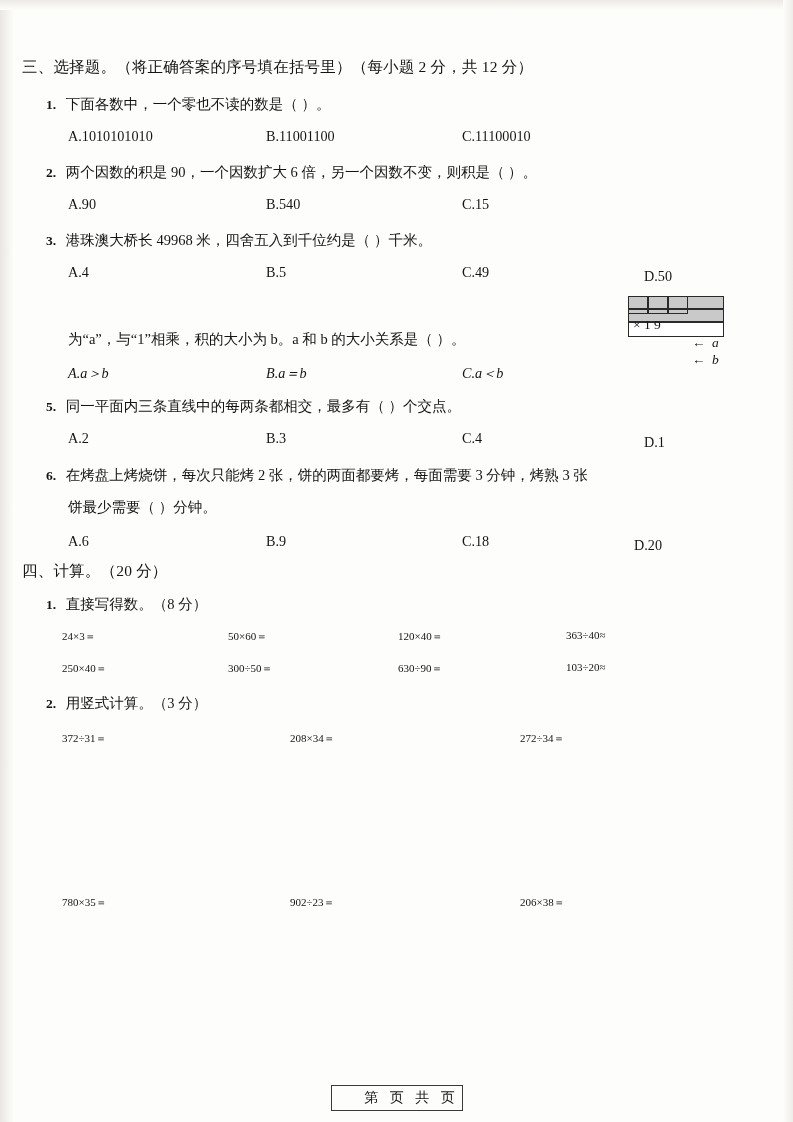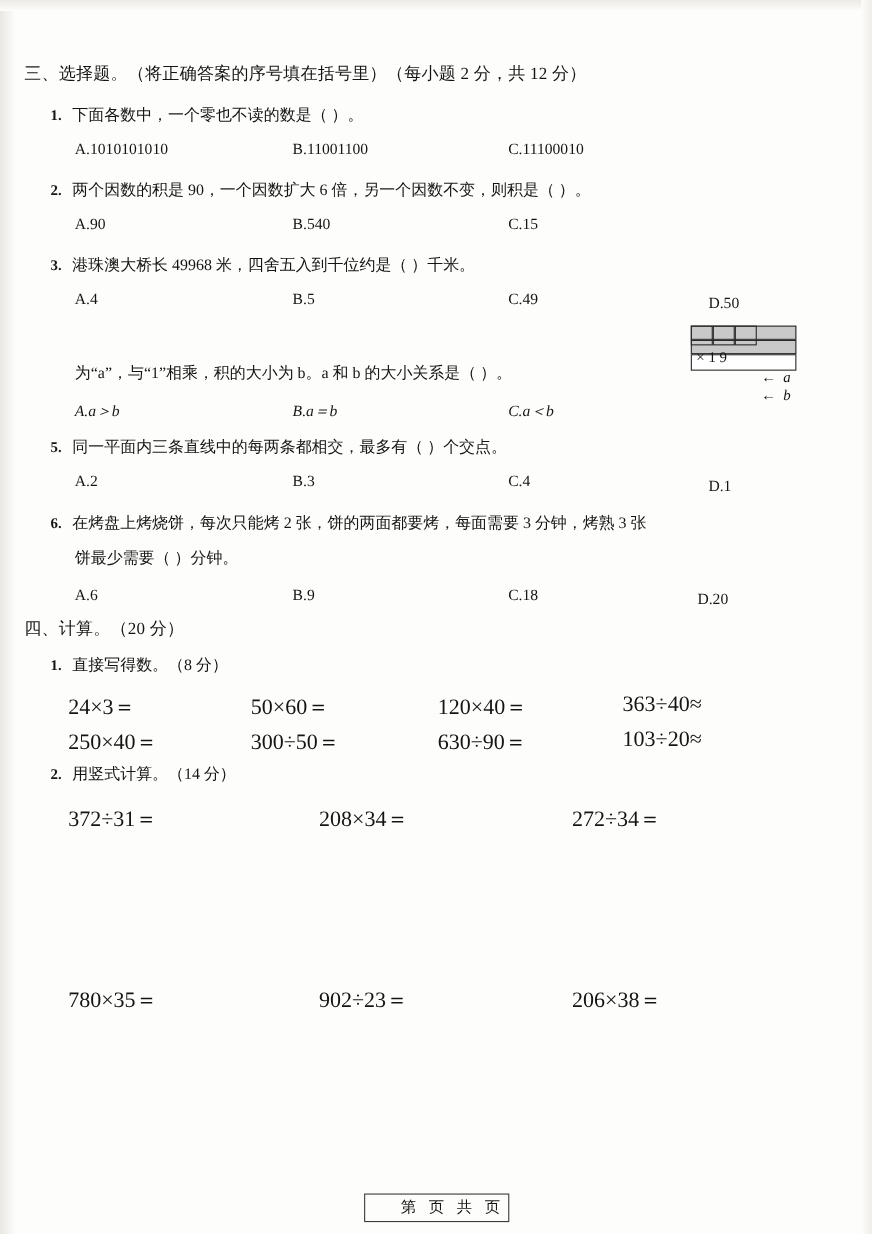--- a/index.html
+++ b/index.html
@@ -34,21 +34,21 @@
     white-space:nowrap;
   }
   .qnum{font-weight:bold;font-size:13.5px;font-family:"Liberation Serif",serif;}
   .opt{
     position:absolute;
     font-size:14.2px;
     white-space:nowrap;
   }
   .expr{
     position:absolute;
-    font-size:20px;
+    font-size:11px;
     white-space:nowrap;
     font-family:"Liberation Serif", serif;
     text-align:right;
   }
   .sub{
     position:absolute;
     font-size:14.5px;
     white-space:nowrap;
   }
   .italic{font-style:italic;}
@@ -161,21 +161,21 @@
     <div class="expr" style="left:398px;top:629px;">120×40＝</div>
     <div class="expr" style="left:566px;top:629px;">363÷40≈</div>
 
     <div class="expr" style="left:62px;top:661px;">250×40＝</div>
     <div class="expr" style="left:228px;top:661px;">300÷50＝</div>
     <div class="expr" style="left:398px;top:661px;">630÷90＝</div>
     <div class="expr" style="left:566px;top:661px;">103÷20≈</div>
 
     <div class="sub" style="left:46px;top:694px;">
       <span class="qnum">2.</span>
-      <span style="margin-left:6px;">用竖式计算。（14 分）</span>
+      <span style="margin-left:6px;">用竖式计算。（3 分）</span>
     </div>
     <div class="expr" style="left:62px;top:731px;">372÷31＝</div>
     <div class="expr" style="left:290px;top:731px;">208×34＝</div>
     <div class="expr" style="left:520px;top:731px;">272÷34＝</div>
 
     <div class="expr" style="left:62px;top:895px;">780×35＝</div>
     <div class="expr" style="left:290px;top:895px;">902÷23＝</div>
     <div class="expr" style="left:520px;top:895px;">206×38＝</div>
 
     <div class="footer">第 页 共 页</div>

